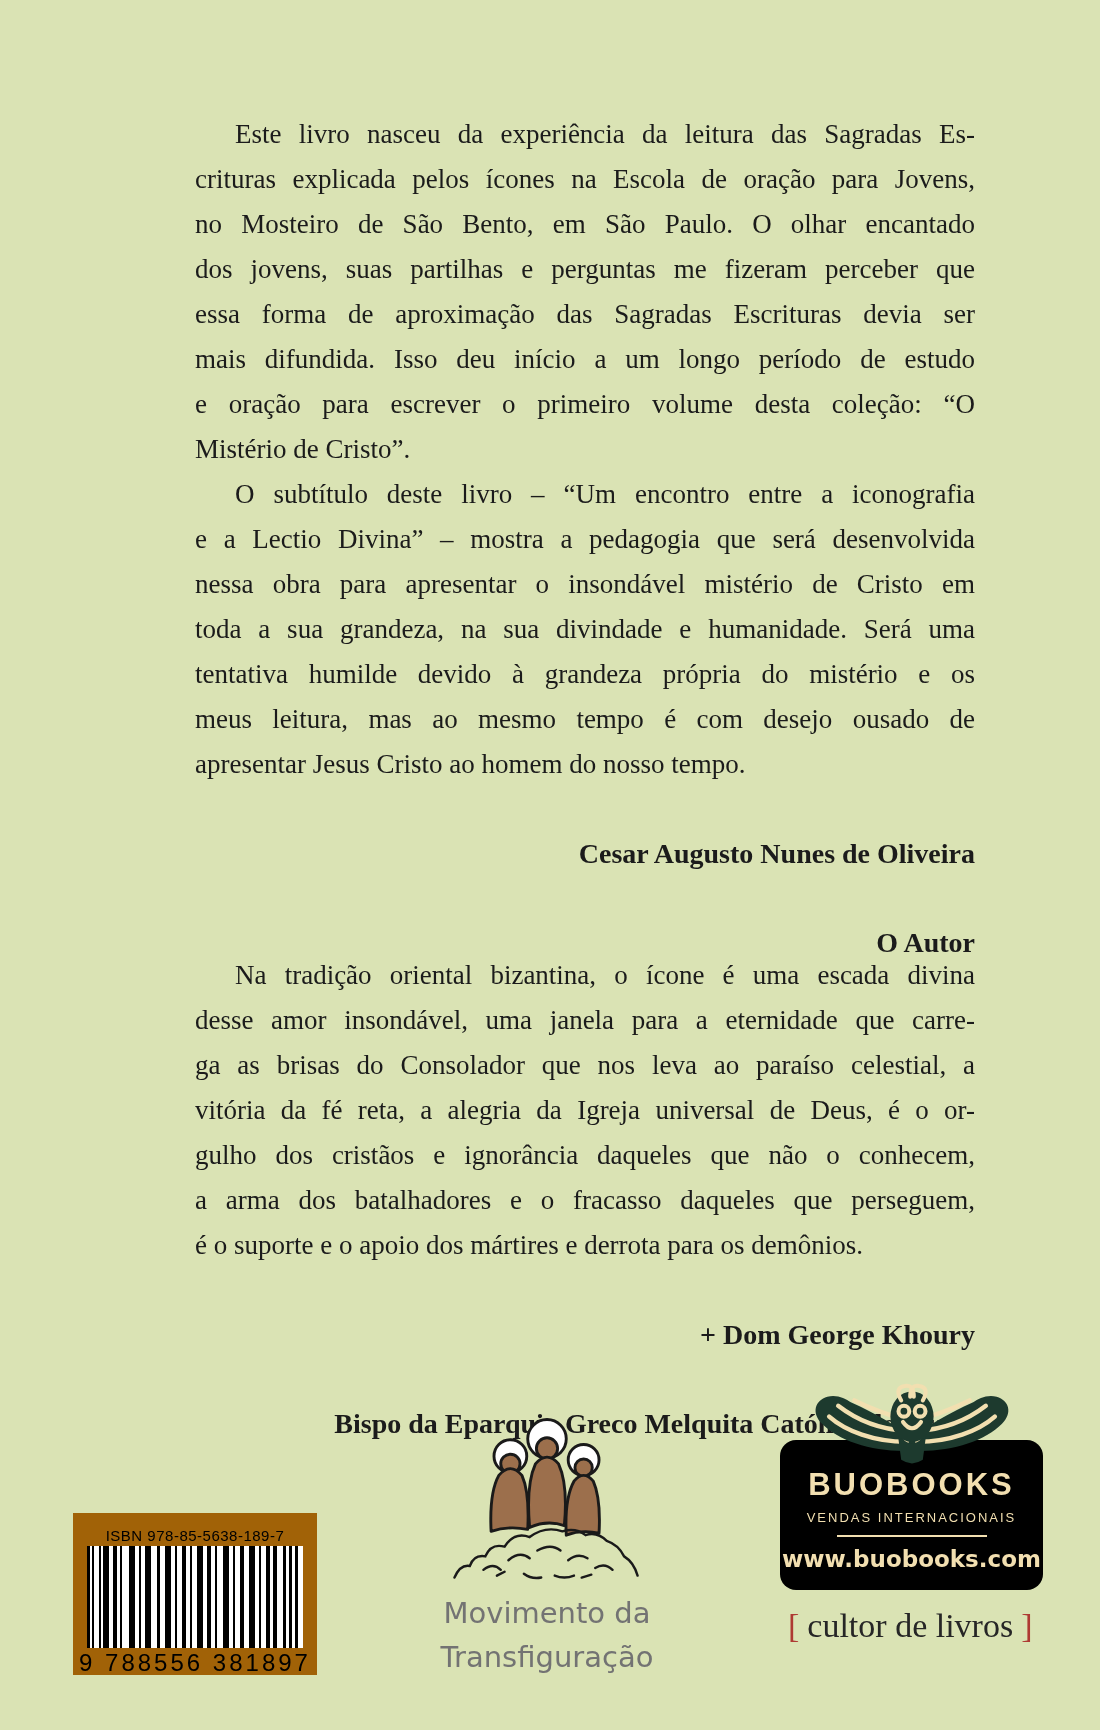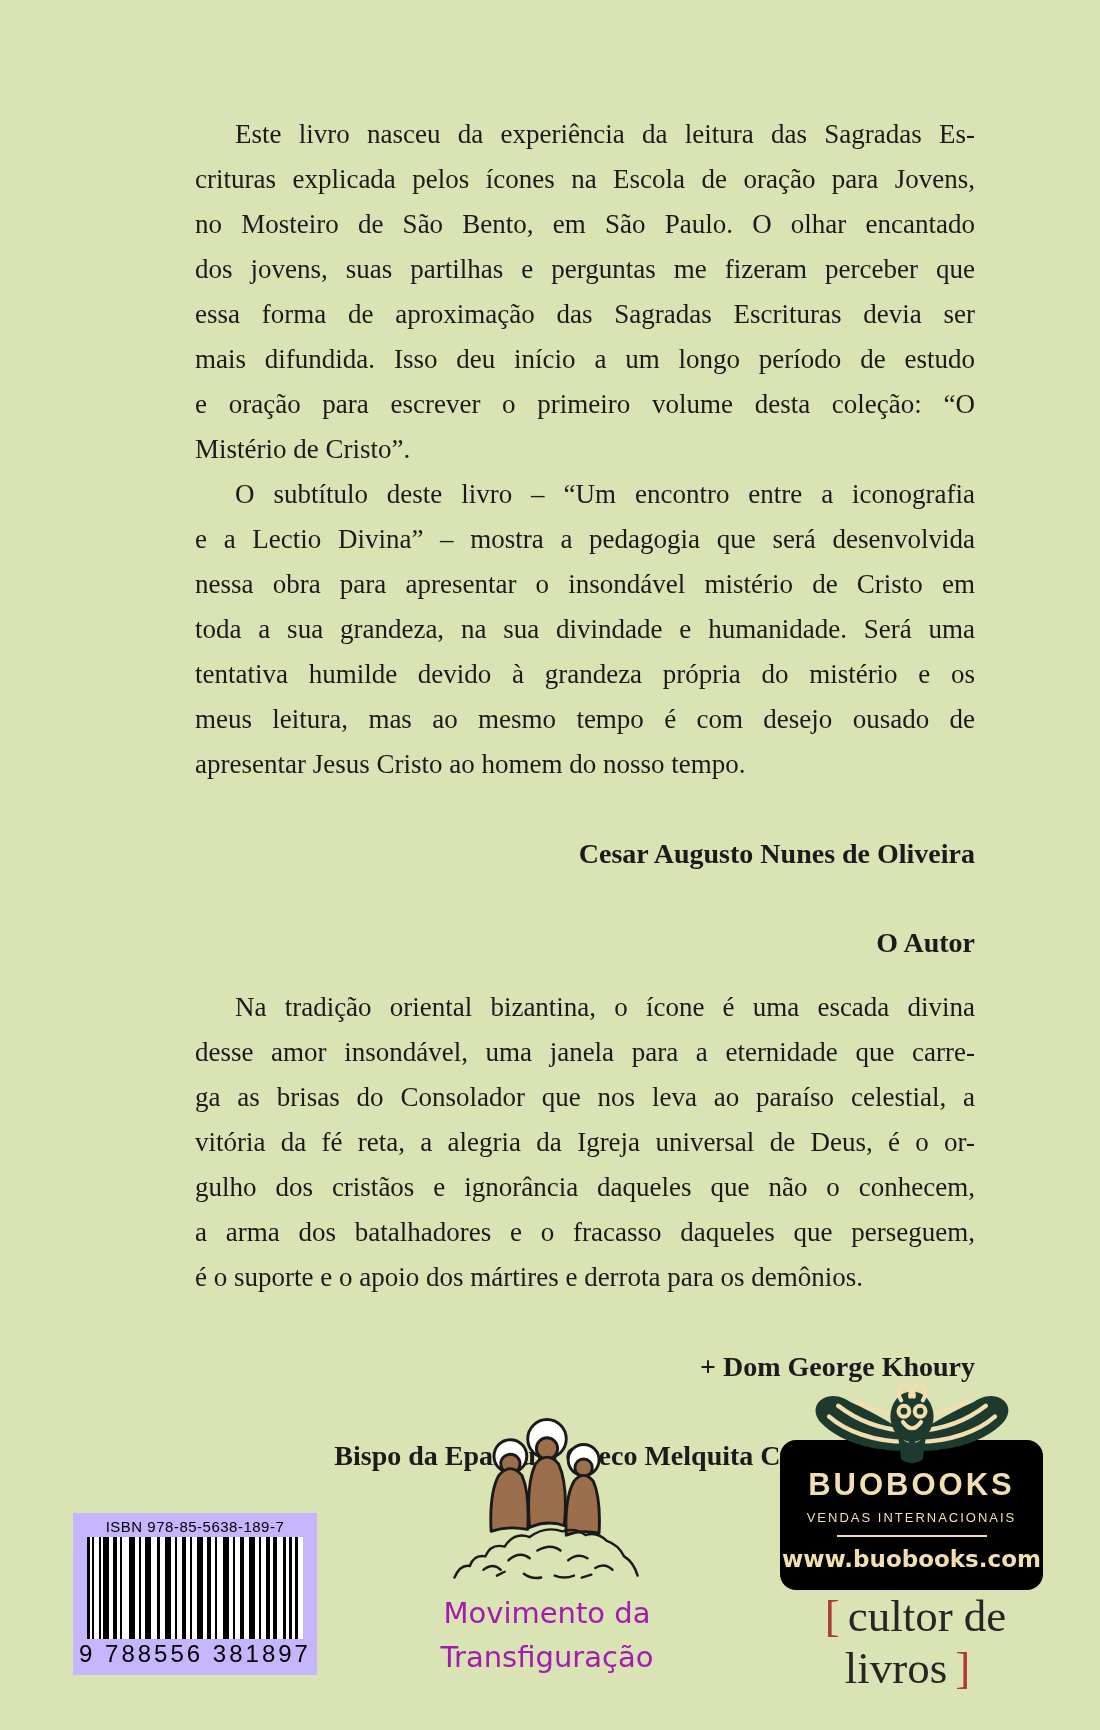--- a/index.html
+++ b/index.html
@@ -6,35 +6,35 @@
   .page{
     position:relative;
     width:1100px;height:1730px;
     background:#dae3b4;
     overflow:hidden;
     font-family:"Liberation Serif","DejaVu Serif",serif;
     color:#1b1b1b;
   }
   .excerpt{position:absolute;left:195px;width:780px;}
   .excerpt-1{top:112px;}
-  .excerpt-2{top:985px;}
+  .excerpt-2{top:953px;}
   .jline{
     font-size:27px;line-height:45px;
     text-align:justify;text-align-last:justify;
     white-space:nowrap;
   }
   .para > .jline:first-child{text-indent:40px;}
   .para > .jline:last-child{text-align-last:left;}
   .sig{
     font-size:28px;line-height:45px;font-weight:bold;text-align:right;margin-top:44px;
   }
   
   .barcode-box{
     position:absolute;left:73px;top:1513px;width:244px;height:162px;
-    background:#c4b5fd;box-sizing:border-box;padding-top:5px;
+    background:#a16207;box-sizing:border-box;padding-top:14px;
   }
   .isbn{
     font-family:"Liberation Sans","DejaVu Sans",sans-serif;
     font-size:15px;letter-spacing:.5px;text-align:center;color:#000;
   }
   .bars{
     height:102px;margin:2px 14px 0 14px;
     background:linear-gradient(90deg,
       #000 0 3px,#fff 3px 5px,#000 5px 7px,#fff 7px 12px,
       #000 12px 14px,#fff 14px 16px,#000 16px 22px,#fff 22px 26px,
@@ -52,38 +52,38 @@
       #000 208px 211px,#fff 211px);
   }
   .digits{
     font-family:"Liberation Sans","DejaVu Sans",sans-serif;
     font-size:24px;letter-spacing:3px;text-align:center;color:#000;margin-top:1px;
   }
   .transfig{position:absolute;left:397px;top:1383px;width:300px;text-align:center;}
   .transfig svg{display:block;margin:0 auto;}
   .transfig-name{
     font-family:"DejaVu Sans","Liberation Sans",sans-serif;
-    font-size:29px;line-height:44px;color:#a21caf;margin-top:2px;
+    font-size:29px;line-height:44px;color:#737373;margin-top:2px;
   }
   .buo{position:absolute;left:780px;top:1380px;width:263px;}
   .buo-owl{display:block;margin:0 auto -24px auto;position:relative;z-index:2;}
   .buo-box{
     position:relative;z-index:1;
     background:#000000;border-radius:16px;
     box-sizing:border-box;height:150px;padding-top:27px;
     text-align:center;color:#f2dfb0;
     font-family:"Liberation Sans","DejaVu Sans",sans-serif;
   }
   .buo-name{font-size:31px;font-weight:bold;letter-spacing:3px;}
   .buo-tag{font-size:13px;letter-spacing:2px;margin-top:7px;}
   .buo-divider{width:150px;height:2px;background:#f2dfb0;margin:10px auto 9px auto;}
   .buo-url{font-family:"DejaVu Sans","Liberation Sans",sans-serif;font-size:23px;font-weight:bold;}
   .imprint{
-    margin-top:0;text-align:center;
-    font-size:45px;color:#262626;
+    margin-top:17px;text-align:left;
+    font-size:34px;color:#262626;
     font-family:"Liberation Serif","DejaVu Serif",serif;
   }
   .imprint .bracket{color:#ae3a33;padding:0 8px;}
 </style>
 </head>
 <body>
 
 <div class="page">
 
   <section class="excerpt excerpt-1">

